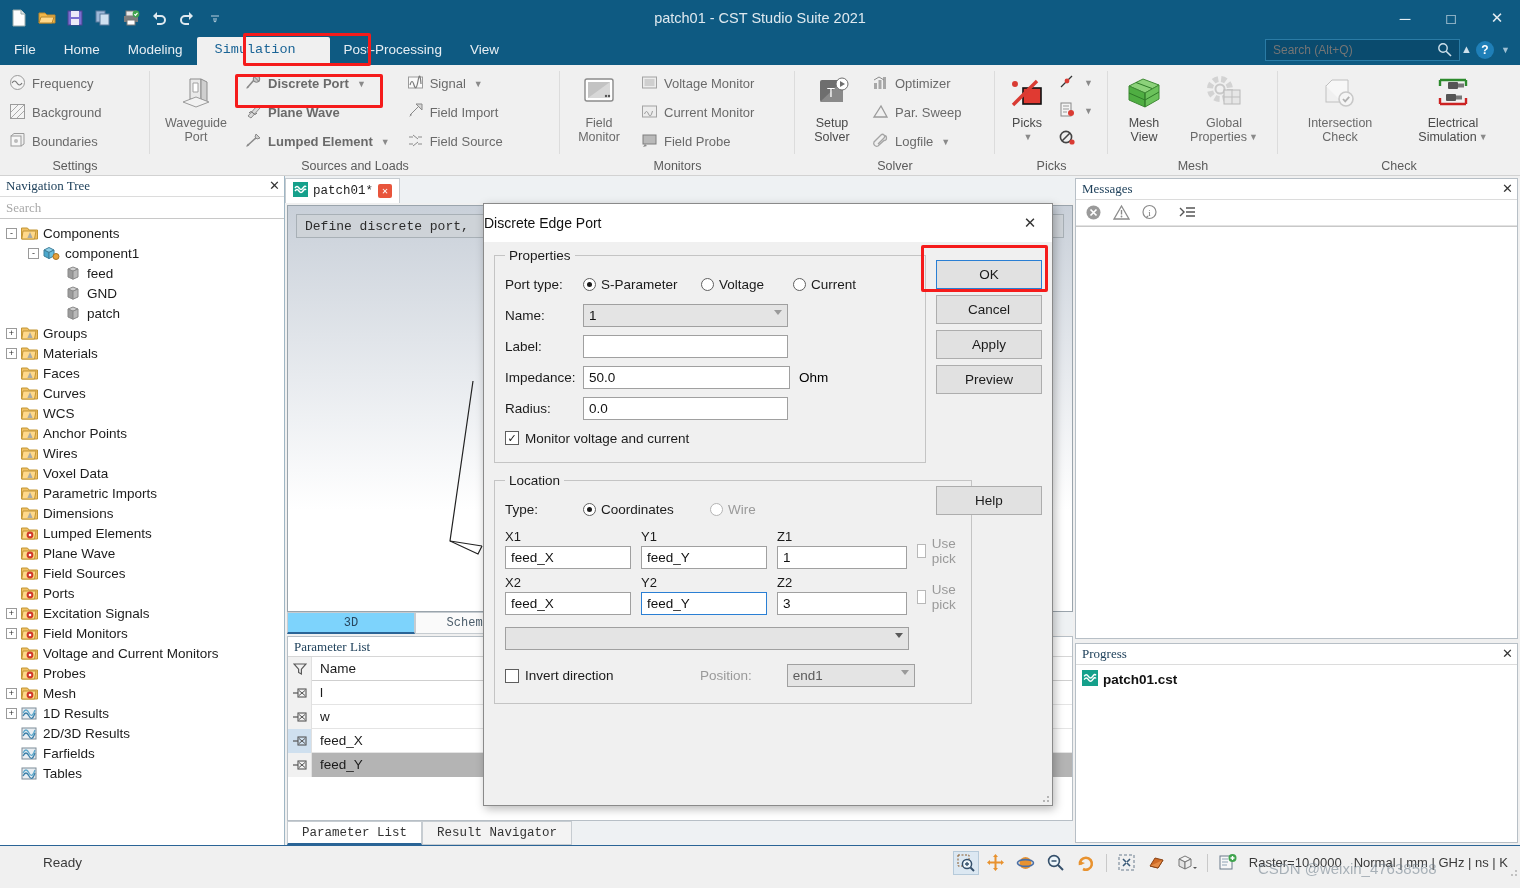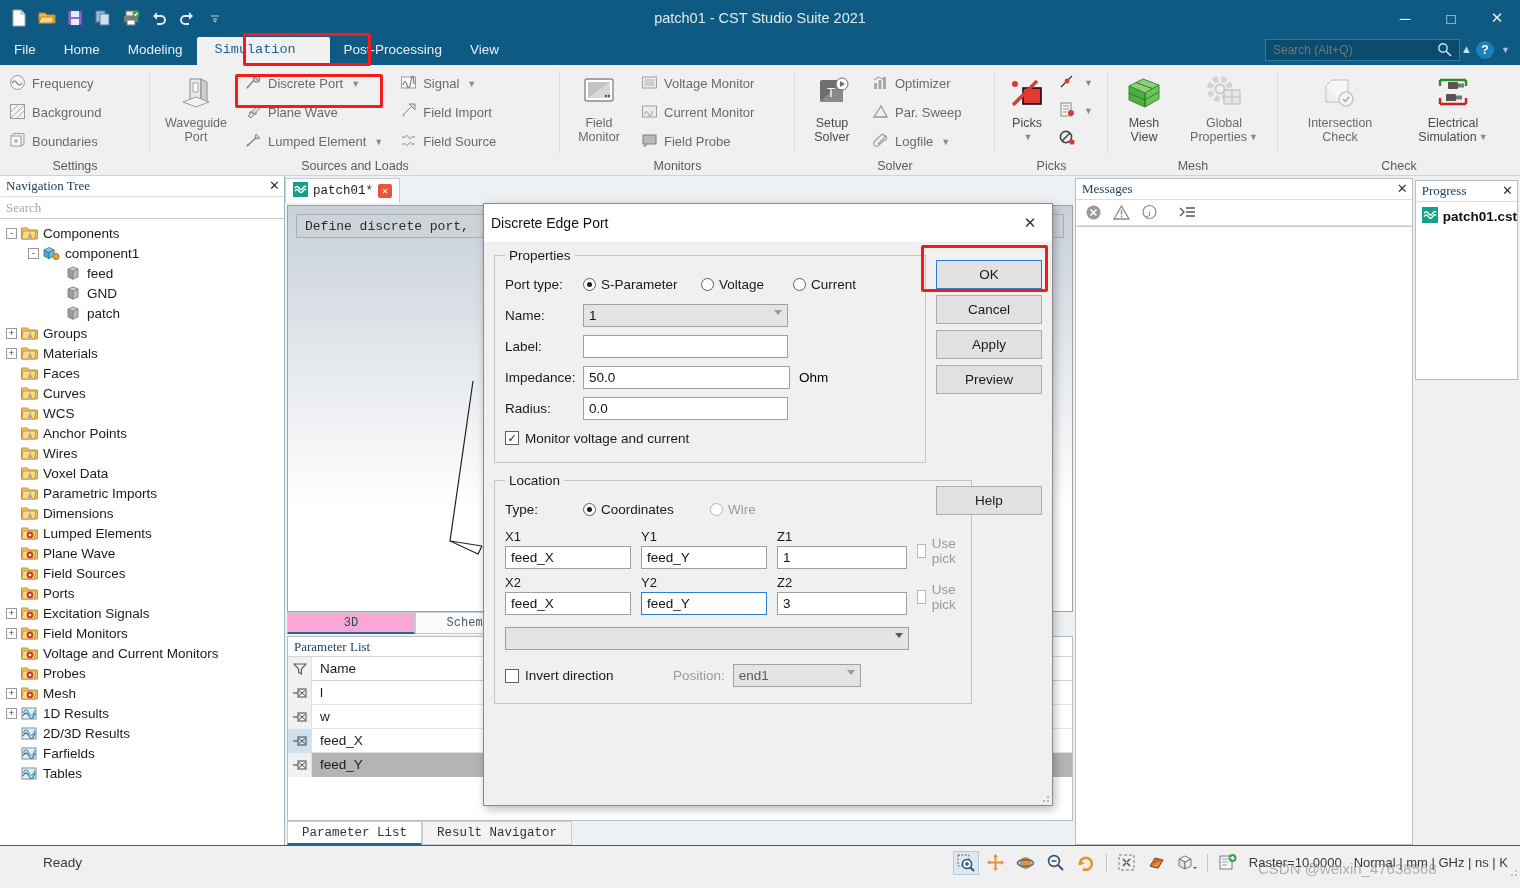--- a/index.html
+++ b/index.html
@@ -137,21 +137,21 @@
     background:#ced3d8; border:1px solid #a8b0b6;
     font-family:"Liberation Mono", monospace; font-size:13px; color:#2c2c2c;
     display:flex; align-items:center; padding-left:8px;
   }
   .viewtabs { height:22px; display:flex; align-items:stretch; background:#eef1f3; margin:0 2px; }
   .vtab {
     width:128px; background:#fafafa; border:1px solid #c6ccd1;
     font-family:"Liberation Mono", monospace; font-size:12px; color:#4b5d6b;
     display:flex; align-items:center; justify-content:center;
   }
-  .vtab.active { background:#f9a8d4; border-bottom:2px solid #2a6496; color:#28465e; }
+  .vtab.active { background:#7dd3fc; border-bottom:2px solid #2a6496; color:#28465e; }
 
   
   .paramwrap { height:185px; background:#fff; border:1px solid #b7bfc6;
                margin:2px 2px 0 2px; display:flex; flex-direction:column; }
   .param-hdr {
     height:20px; font-family:"Liberation Serif", serif; font-size:13px;
     color:#20425c; padding-left:6px; display:flex; align-items:center;
     border-bottom:1px solid #d6d6d6;
   }
   .ptable { flex:1; overflow:hidden; }
@@ -170,21 +170,21 @@
   .bottabs { height:24px; display:flex; align-items:stretch; background:#eef1f3;
              margin:0 2px; }
   .btab {
     background:#f3f3f3; border:1px solid #c6ccd1; padding:0 14px;
     font-family:"Liberation Mono", monospace; font-size:12.5px; color:#333;
     display:flex; align-items:center;
   }
   .btab.active { background:#fff; border-bottom:2px solid #2a6496; }
 
   
-  .rightcol { width:445px; display:flex; flex-direction:row; background:#f0f0f0; }
+  .rightcol { width:445px; display:flex; flex-direction:column; background:#f0f0f0; }
   .msgpanel { flex:1; background:#fff; border:1px solid #b7bfc6; margin:2px 2px 0 0;
               display:flex; flex-direction:column; }
   .msgtools { height:26px; display:flex; align-items:center; gap:2px; padding:0 4px;
               border-bottom:1px solid #e2e2e2; }
   .msgtools .tb { width:26px; height:22px; display:flex; align-items:center;
                   justify-content:center; }
   .msgbody { flex:1; background:#fff; border-top:1px solid #c8c8c8; }
   .progpanel { height:200px; background:#fff; border:1px solid #b7bfc6;
                margin:4px 2px 2px 0; display:flex; flex-direction:column; }
   .progbody { flex:1; padding:5px 0 0 6px; }
@@ -204,21 +204,21 @@
   .sb-div { width:1px; height:18px; background:#c9c9c9; margin:0 3px; }
 
   
   .dlg {
     position:absolute; left:483px; top:203px; width:570px; height:603px;
     background:#f0f0f0; border:1px solid #8a8a8a; box-shadow:2px 3px 9px rgba(0,0,0,.28);
     z-index:50;
   }
   .dlg-title {
     height:38px; background:#fff; display:flex; align-items:center;
-    padding-left:7px; font-size:14px; color:#111;
+    padding-left:0; font-size:14px; color:#111;
   }
   .dlg-title .dx { margin-left:auto; width:44px; height:38px; display:flex;
                    align-items:center; justify-content:center; font-size:15px; color:#333;}
   .dlg-body { padding:6px 10px 10px 10px; display:flex; gap:10px; height:565px; }
   .dlg-left { width:432px; display:flex; flex-direction:column; gap:10px; }
   .dlg-right { width:110px; display:flex; flex-direction:column; gap:6px; padding-top:12px; }
   fieldset.grp {
     border:1px solid #c4c4c4; margin:0; padding:6px 10px 10px 10px;
   }
   fieldset.grp > legend { font-size:13.5px; color:#1b1b1b; padding:0 4px; }
@@ -404,21 +404,21 @@
           <svg width="40" height="40" viewBox="0 0 40 40">
             <path d="M14 5h11v20H14z" fill="#e9e9e9" stroke="#8d8d8d"></path>
             <path d="M25 5l6 3v20l-6-3z" fill="#cfcfcf" stroke="#8d8d8d"></path>
             <path d="M17 9h5v9h-5z" fill="#fff" stroke="#a0a0a0"></path>
             <path d="M7 28l13-5 13 5-13 5z" fill="#f2f2f2" stroke="#9b9b9b"></path>
           </svg>
         </span>
         <span>Waveguide</span>
         <span>Port</span>
       </div>
-      <div class="smallcol" style="margin-left:6px;">
+      <div class="smallcol" style="margin-left:6px;font-weight:bold;">
         <div class="sitem">
           <span>
             <svg width="17" height="17" viewBox="0 0 17 17">
                 <path d="M2 14L9 6" stroke="#8a8a8a" stroke-width="1.6"></path>
                 <path d="M1 15l3-2-1-1z" fill="#8a8a8a"></path>
                 <circle cx="11.5" cy="5" r="3.3" fill="#c8c8c8" stroke="#7d7d7d"></circle>
                 <path d="M9 2.5l5 5" stroke="#7d7d7d"></path>
               </svg>
           </span>
           <span class="lbl">Discrete Port</span>
@@ -1308,21 +1308,21 @@
           </label>
         </div>
 
         <div style="margin-top:12px;">
           <span class="combo">
             <input class="ti grayed" style="width: 404px;" value="">
             <span class="arrow"></span>
           </span>
         </div>
 
-        <div style="display:flex; align-items:center; margin-top:14px;">
+        <div style="display:flex; align-items:center; margin-top:14px;gap:27px;">
           <label class="cbx" style="width:168px">
             <span class="bx"></span>
             <span>Invert direction</span>
           </label>
           <span style="font-size:13.5px;color:#9a9a9a;margin-right:8px;">Position:</span>
           <span class="combo grayed">
             <input class="ti grayed" style="width: 128px; color: rgb(91, 91, 91);" value="end1">
             <span class="arrow"></span>
           </span>
         </div>

